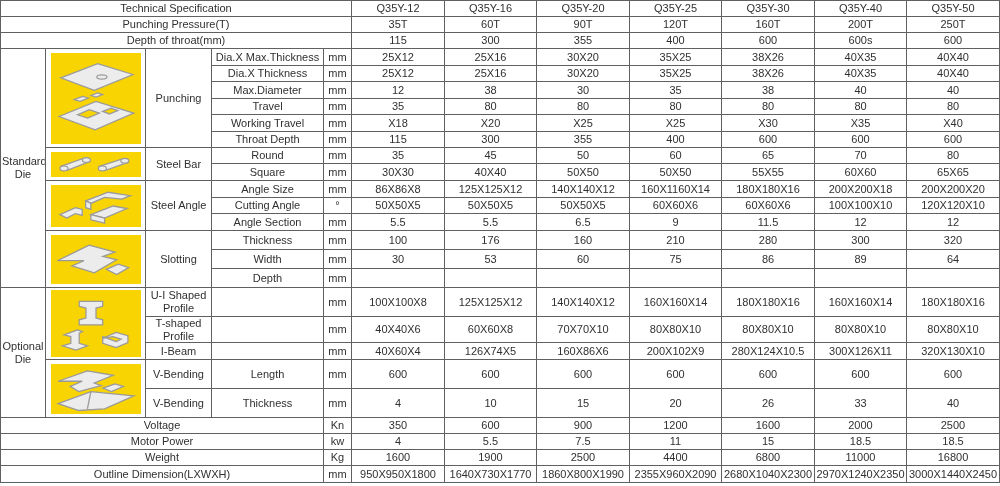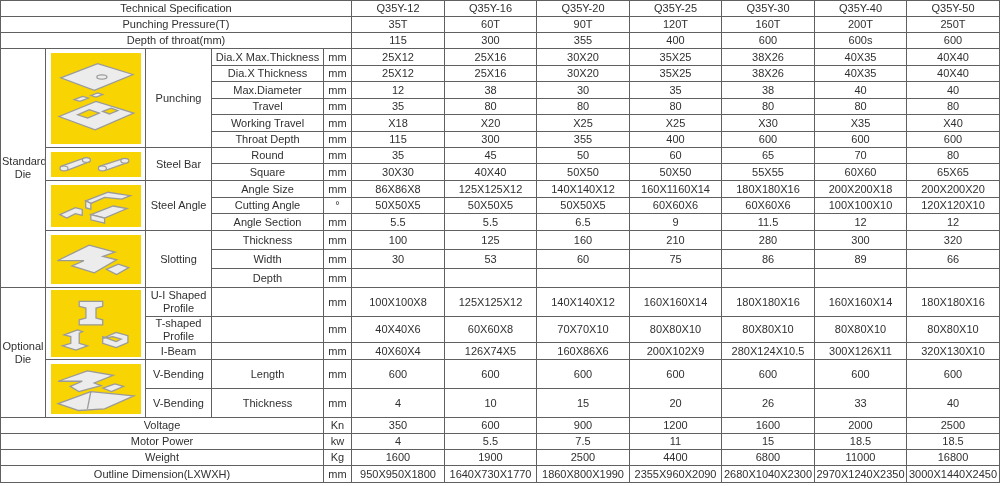--- a/index.html
+++ b/index.html
@@ -274,37 +274,37 @@
                   <path d="M5,28 L42,10 L72,18 L58,23 L74,27 L48,42 L22,34 L36,28 Z"></path>
                   <polygon points="62,38 76,32 88,36 74,44"></polygon>
                 </g>
               </svg>
             </div>
           </td>
           <td rowspan="3">Slotting</td>
           <td>Thickness</td>
           <td>mm</td>
           <td>100</td>
-          <td>125</td>
+          <td>176</td>
           <td>160</td>
           <td>210</td>
           <td>280</td>
           <td>300</td>
           <td>320</td>
         </tr>
         <tr style="height: 19px;">
           <td>Width</td>
           <td>mm</td>
           <td>30</td>
           <td>53</td>
           <td>60</td>
           <td>75</td>
           <td>86</td>
           <td>89</td>
-          <td>66</td>
+          <td>64</td>
         </tr>
         <tr style="height: 19px;">
           <td>Depth</td>
           <td>mm</td>
           <td></td>
           <td></td>
           <td></td>
           <td></td>
           <td></td>
           <td></td>

